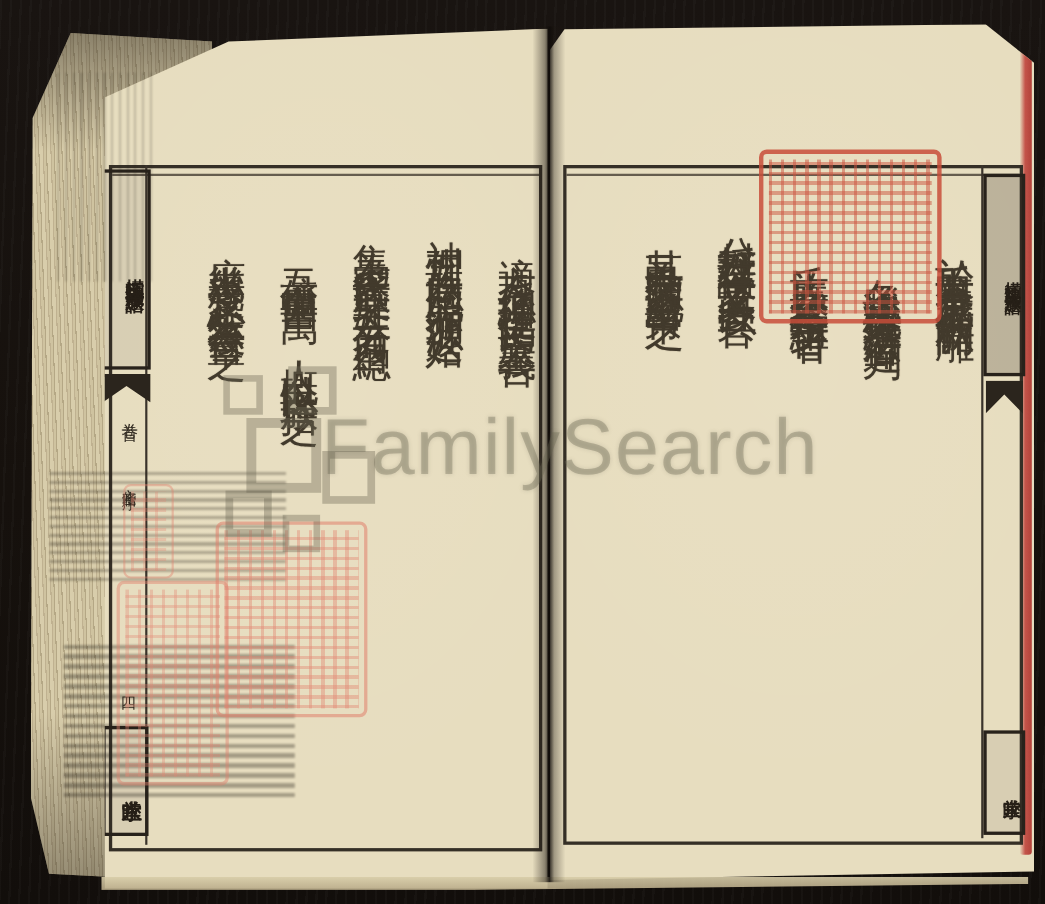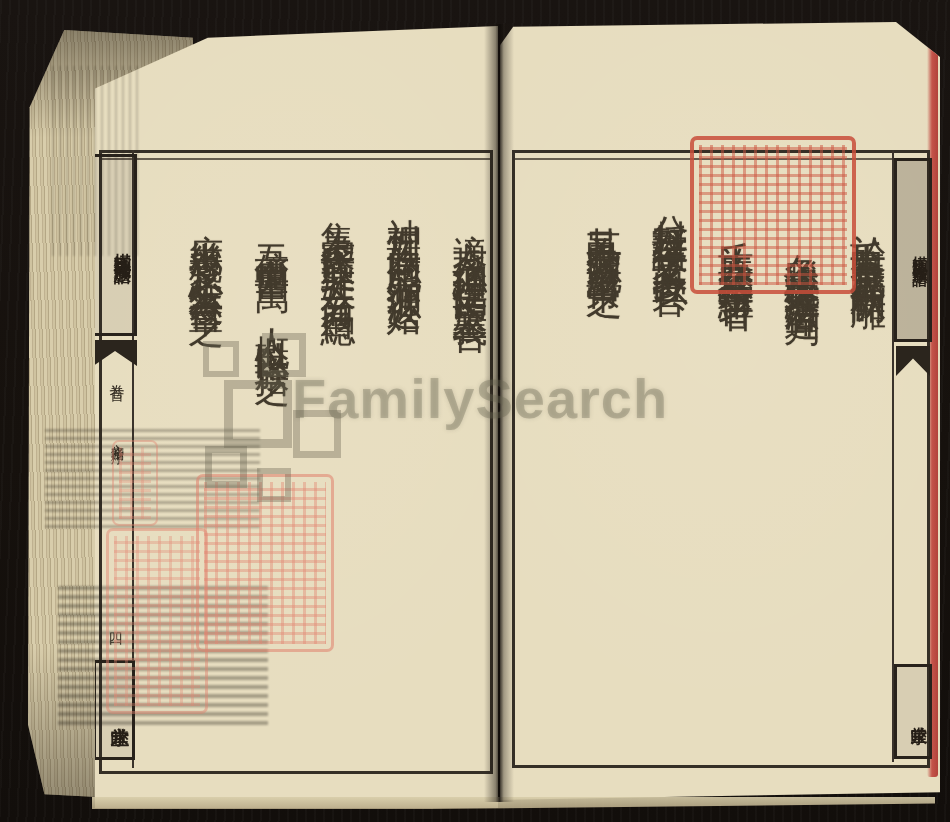--- a/index.html
+++ b/index.html
@@ -99,21 +99,21 @@
       repeating-linear-gradient(90deg,var(--sc) 0 3px,rgba(0,0,0,0) 3px 11px),
       repeating-linear-gradient(0deg,var(--sc) 0 3px,rgba(0,0,0,0) 3px 9px);}
   .seal-tr{--sc:rgba(203,84,63,.5);left:690px;top:136px;width:166px;height:158px;border:4px solid rgba(200,78,58,.85);}
   .seal-lb{--sc:rgba(226,134,114,.42);left:196px;top:474px;width:138px;height:178px;border:3px solid rgba(224,128,108,.55);}
   .seal-ls{--sc:rgba(226,134,114,.34);left:106px;top:528px;width:102px;height:186px;border:3px solid rgba(224,128,108,.45);}
   .seal-lt{--sc:rgba(226,134,114,.3);left:112px;top:440px;width:46px;height:86px;border:2px solid rgba(224,128,108,.4);}
 
   
   .watermark{position:absolute;left:0;top:0;z-index:4;pointer-events:none;}
   .wm-text{position:absolute;left:292px;top:366px;
-    font-family:"Liberation Sans","DejaVu Sans",sans-serif;font-size:56px;font-weight:bold;
+    font-family:"Liberation Sans","DejaVu Sans",sans-serif;font-size:72px;font-weight:normal;
     color:rgba(104,99,80,.34);text-shadow:0 0 4px rgba(104,99,80,.22);letter-spacing:1px;}
   .wm-sq{position:absolute;border-style:solid;border-color:rgba(108,103,84,.38);}
   .sq1{left:203px;top:341px;width:24px;height:24px;border-width:6px;}
   .sq2{left:262px;top:333px;width:30px;height:30px;border-width:7px;}
   .sq3{left:224px;top:380px;width:50px;height:50px;border-width:9px;}
   .sq4{left:293px;top:410px;width:34px;height:34px;border-width:7px;}
   .sq5{left:205px;top:446px;width:28px;height:28px;border-width:7px;}
   .sq6{left:257px;top:468px;width:22px;height:22px;border-width:6px;}
 
   

